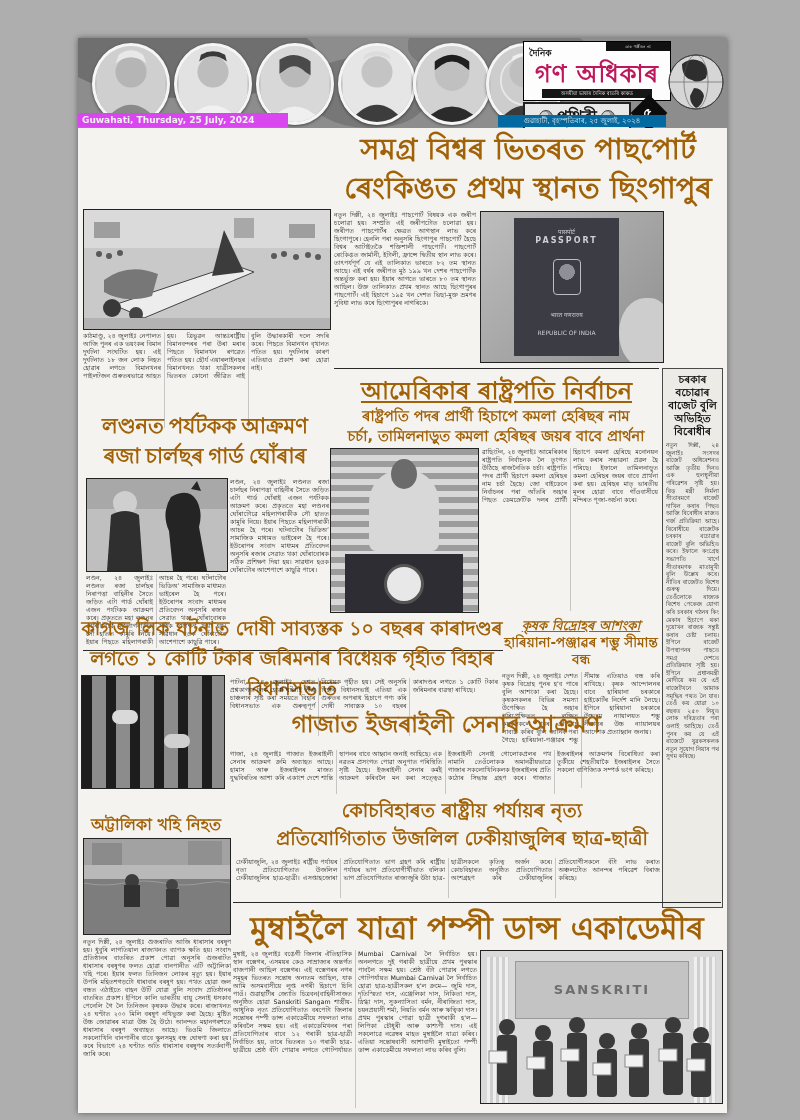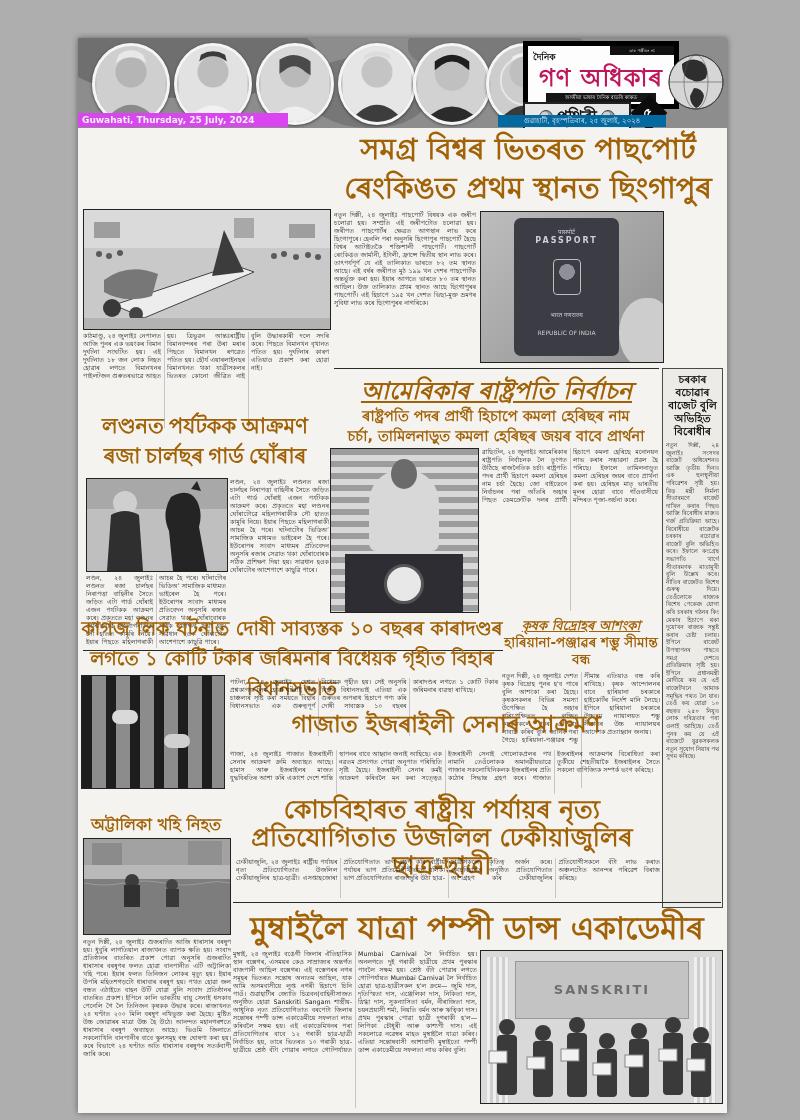--- a/index.html
+++ b/index.html
@@ -3,21 +3,21 @@
 <meta charset="utf-8">
 <style>
   html,body{margin:0;padding:0;}
   body{width:800px;height:1120px;background:#aeaeae;font-family:"DejaVu Sans","Liberation Sans",sans-serif;position:relative;overflow:hidden;}
   .page{position:absolute;left:78px;top:38px;width:649px;height:1075px;background:#f4f3f0;box-shadow:0 0 6px rgba(0,0,0,.45);}
   
   .masthead{position:absolute;left:0;top:0;width:649px;height:90px;background:#8d8d8d;overflow:hidden;}
   .map-blob{position:absolute;background:#6f6f6f;border-radius:45% 60% 50% 55%;}
   .oval{position:absolute;top:5px;width:72px;height:76px;border:3px solid #f5f5f5;border-radius:50%;overflow:hidden;background:linear-gradient(180deg,#d9d9d9,#9f9f9f);box-shadow:0 1px 3px rgba(0,0,0,.5);}
   .oval svg{width:100%;height:100%;}
-  .logo-box{position:absolute;left:445px;top:3px;width:146px;height:58px;background:#fdfdfd;border:5px solid #000000;}
+  .logo-box{position:absolute;left:445px;top:3px;width:146px;height:58px;background:#fdfdfd;border:1px solid #000000;}
   .logo-strip{position:absolute;right:0;top:0;width:64px;height:9px;background:#111;color:#eee;font-size:4px;line-height:9px;text-align:center;overflow:hidden;}
   .logo-daily{position:absolute;left:5px;top:4px;font-size:9px;font-weight:bold;color:#111;}
   .logo-main{position:absolute;left:0;top:13px;width:100%;text-align:center;font-size:24px;font-weight:bold;color:#be185d;letter-spacing:1px;}
   .logo-tag{position:absolute;left:18px;bottom:2px;width:110px;height:9px;background:#161616;color:#eee;font-size:5px;line-height:9px;text-align:center;overflow:hidden;}
   .section-box{position:absolute;left:445px;top:64px;width:104px;height:26px;background:#e8e8e8;border:2px solid #222;display:flex;align-items:center;justify-content:center;font-size:16px;font-weight:bold;color:#111;}
   .mini-globe{width:12px;height:12px;border:1px solid #444;border-radius:50%;background:
      radial-gradient(circle at 35% 40%, #cfcfcf 0 40%, #9a9a9a 41% 100%);margin:0 4px;flex:0 0 auto;}
   .page-diamond{position:absolute;left:558px;top:62px;width:26px;height:26px;background:#0c0c0c;transform:rotate(45deg);}
   .page-diamond span{position:absolute;left:0;top:3px;width:26px;text-align:center;transform:rotate(-45deg);color:#fff;font-size:14px;font-weight:bold;}
   .globe{position:absolute;left:590px;top:4px;width:56px;height:80px;}
@@ -31,21 +31,21 @@
   .cols3{column-count:3;column-gap:6px;column-rule:1px solid #c6c6c6;}
   .cols4{column-count:4;column-gap:6px;column-rule:1px solid #c6c6c6;}
   .photo{position:absolute;border:1px solid #222;overflow:hidden;background:#cfcfcf;}
   .rule{position:absolute;background:#2a2a2a;height:1px;}
   .underline{text-decoration:underline;}
   
   .rail{position:absolute;left:584px;top:330px;width:61px;height:540px;background:#edebe6;border:1px solid #4a4a4a;box-sizing:border-box;padding:4px 3px;}
   .rail-head{font-size:10.5px;font-weight:bold;color:#0d0d0d;text-align:center;line-height:13px;margin-bottom:4px;}
   .rail-body{font-size:5.8px;line-height:7.6px;color:#1c1c1c;text-align:justify;height:440px;overflow:hidden;}
   
-  .pp-book{position:absolute;left:18%;top:4%;width:58%;height:92%;background:#3c3c44;border-radius:7px;color:#cfcfd6;text-align:center;}
+  .pp-book{position:absolute;left:18%;top:4%;width:58%;height:92%;background:#3c3c44;border-radius:0;color:#cfcfd6;text-align:center;}
   .pp-book .t1{font-size:6px;margin-top:10px;}
   .pp-book .t2{font-size:8px;letter-spacing:2px;font-weight:bold;}
   .pp-emblem{width:26px;height:34px;margin:14px auto 0;border:1px solid #bdbdc4;border-radius:4px;background:radial-gradient(circle at 50% 35%,#8f8f97 0 30%,transparent 31%);}
   .flagband{position:absolute;inset:0;background:
      repeating-linear-gradient(180deg,#9c9c9c 0 6px,#d8d8d8 6px 12px);}
   .seal{position:absolute;left:50%;bottom:8px;transform:translateX(-50%);width:34px;height:34px;border-radius:50%;background:#e8e8e8;border:3px solid #555;}
 </style>
 </head>
 <body>
 
@@ -179,21 +179,21 @@
     </div>
     <div style="position:absolute;right:-8px;bottom:-6px;width:52px;height:70px;background:#cdcdcd;border-radius:50% 40% 10% 50%;"></div>
   </div>
 
   <div class="rail">
     <div class="rail-head">চৰকাৰ বচোৱাৰ বাজেট বুলি অভিহিত বিৰোধীৰ</div>
     <div class="rail-body">নতুন দিল্লী, ২৪ জুলাইঃ সংসদৰ বাজেট অধিবেশনত আজি তৃতীয় দিনত এক হুলস্থূলীয়া পৰিৱেশৰ সৃষ্টি হয়। বিত্ত মন্ত্ৰী নিৰ্মলা সীতাৰমণে বাজেট দাখিল কৰাৰ পিছত আজি বিৰোধীৰ মাজত গৰ্জ প্ৰতিক্ৰিয়া আহে। বিৰোধীয়ে বাজেটক চৰকাৰ বচোৱাৰ বাজেট বুলি অভিহিত কৰে। ইফালে কংগ্ৰেছ সভাপতি খাৰ্গে সীতাৰমণক মাতামুখী বুলি উল্লেখ কৰে। নীতিৰ বাজেটত বিশেষ গুৰুত্ব দিয়ে। তেওঁলোকে ৰাজ্যক বিশেষ পেকেজ যোগা কৰি চৰকাৰ গঠনৰ কিং মেকাৰ হিচাপে থকা দুয়োখন ৰাজ্যক সন্তুষ্ট কৰাৰ চেষ্টা চলায়। ইপিনে বাজেট উপস্থাপনৰ পাছতে সমগ্ৰ দেশতে প্ৰতিক্ৰিয়াৰ সৃষ্টি হয়। ইপিনে প্ৰধানমন্ত্ৰী মোদীয়ে কয় যে এই বাজেটখনে আমাক সমৃদ্ধিৰ পথত লৈ যাব। তেওঁ কয় যোৱা ১০ বছৰত ২৫০ নিযুত লোক দৰিদ্ৰতাৰ পৰা ওলাই আহিছে। তেওঁ পুনৰ কয় যে এই বাজেটে যুৱকসকলক নতুন সুযোগ নিয়াৰ পথ সুগম কৰিছে।</div>
   </div>
 
   <div class="rule" style="left:256px;top:330px;width:325px;"></div>
-  <div class="headline underline" style="left:256px;top:334px;width:325px;font-size:24px;font-style:italic;">আমেৰিকাৰ ৰাষ্ট্ৰপতি নিৰ্বাচন</div>
+  <div class="headline underline" style="left:256px;top:334px;width:325px;font-size:24px;">আমেৰিকাৰ ৰাষ্ট্ৰপতি নিৰ্বাচন</div>
   <div class="headline" style="left:252px;top:368px;width:332px;font-size:14.5px;line-height:20px;">
     <div>ৰাষ্ট্ৰপতি পদৰ প্ৰাৰ্থী হিচাপে কমলা হেৰিছৰ নাম</div>
     <div>চৰ্চা, তামিলনাড়ুত কমলা হেৰিছৰ জয়ৰ বাবে প্ৰাৰ্থনা</div>
   </div>
   <div class="photo" style="left:252px;top:410px;width:147px;height:163px;">
     <div class="flagband"></div>
     <div style="position:absolute;left:38px;top:22px;width:70px;height:80px;background:#d8d8d8;border-radius:40% 40% 10% 10%;"></div>
     <div style="position:absolute;left:60px;top:10px;width:26px;height:30px;background:#6b6b6b;border-radius:50%;"></div>
     <div style="position:absolute;left:14px;bottom:0;width:118px;height:58px;background:#2d2d33;">
       <div class="seal"></div>
@@ -246,21 +246,21 @@
         <rect y="40" width="146" height="55" fill="#7d7d7d"></rect>
         <path d="M0 44 q20 4 40 0 q20 -4 40 0 q20 4 40 0 q14 -3 26 0" stroke="#9b9b9b" fill="none"></path>
         <circle cx="48" cy="42" r="7" fill="#3c3c3c"></circle>
         <rect x="40" y="46" width="16" height="22" fill="#303030"></rect>
         <circle cx="88" cy="46" r="6" fill="#444"></circle>
         <rect x="82" y="50" width="13" height="18" fill="#383838"></rect>
       </svg>
   </div>
   <div class="body-text" style="left:5px;top:900px;width:148px;height:168px;">নতুন দিল্লী, ২৪ জুলাইঃ গুজৰাটত আজি ধাৰাসাৰ বৰষুণ হয়। ধুবুৰি লাগতিয়াল ৰাজ্যখনত ব্যাপক ক্ষতি হয়। সংবাদ প্ৰতিষ্ঠানৰ বাতৰিত প্ৰকাশ পোৱা অনুসৰি গুজৰাটত ধাৰাসাৰ বৰষুণৰ ফলত হোৱা বানপানীত এটি অট্টালিকা খহি পৰে। ইয়াৰ ফলত তিনিজন লোকৰ মৃত্যু হয়। ইয়াৰ উপৰি মহিতশগড়টো ধাৰাবাৰ বৰষুণ হয়। পথত হোৱা জল বন্ধত এঠাইতে বাহন উটি যোৱা বুলি সংবাদ প্ৰতিষ্ঠানৰ বাতৰিত প্ৰকাশ। ইপিনে কালি ভাৰতীয় বায়ু সেনাই ধসকাব পেনেলি গৈ লৈ তিনিজন কৃষকক উদ্ধাৰ কৰে। ৰাজ্যখনত ২৪ ঘণ্টাত ২০০ মিলি বৰষুণ নথিভুক্ত কৰা হৈছে। মুষ্টিত উচ্চ জোৱাৰৰ মাত্ৰা উচ্চ হৈ উঠে। আনন্দত মহানগৰশতে ধাৰাসাৰ বৰষুণ অব্যাহত আছে। ভিওমি জিলাতে সকলোখিনি বানপানীৰ বাবে স্কুলসমূহ বন্ধ ঘোষণা কৰা হয়। কৰে বিভাগে ২৪ ঘণ্টাত অতি ধাৰাসাৰ বৰষুণৰ সতৰ্কবাণী জাৰি কৰে।</div>
 
-  <div class="headline" style="left:152px;top:758px;width:424px;font-size:25px;line-height:28px;">
+  <div class="headline" style="left:172px;top:758px;width:424px;font-size:19px;line-height:28px;">
     <div>কোচবিহাৰত ৰাষ্ট্ৰীয় পৰ্যায়ৰ নৃত্য</div>
     <div>প্ৰতিযোগিতাত উজলিল ঢেকীয়াজুলিৰ ছাত্ৰ-ছাত্ৰী</div>
   </div>
   <div class="body-text cols4" style="left:158px;top:820px;width:424px;height:40px;">ঢেকীয়াজুলি, ২৪ জুলাইঃ ৰাষ্ট্ৰীয় পৰ্যায়ৰ নৃত্য প্ৰতিযোগিতাত উজলিল ঢেকীয়াজুলিৰ ছাত্ৰ-ছাত্ৰী। এসপ্তাহজোৰা প্ৰতিযোগিতাত ভাগ গ্ৰহণ কৰি ৰাষ্ট্ৰীয় পৰ্যায়ৰ ভাগ প্ৰতিযোগীৰ্থীভাত বলিকা ভাগ প্ৰতিযোগিতাত ৰাজ্যজুৰি উঠা ছাত্ৰ-ছাত্ৰীসকলে কৃতিত্ব অৰ্জন কৰে। কোচবিহাৰত অনুষ্ঠিত প্ৰতিযোগিতাত অংশগ্ৰহণ কৰি ঢেকীয়াজুলিৰ প্ৰতিযোগীসকলে বঁটা লাভ কৰাত অঞ্চলটোত আনন্দৰ পৰিৱেশ বিৰাজ কৰিছে।</div>
 
   <div class="rule" style="left:155px;top:864px;width:488px;"></div>
   <div class="headline" style="left:155px;top:866px;width:488px;font-size:31px;">মুম্বাইলৈ যাত্ৰা পম্পী ডান্স একাডেমীৰ</div>
   <div class="body-text cols2" style="left:155px;top:912px;width:244px;height:158px;">মুম্বাই, ২৪ জুলাইঃ বঙেগী জিলাৰ ঐতিহাসিক স্থান বক্সেগৰ, এসময়ৰ কেও সাম্ৰাজ্যৰ অন্তৰ্গত বাজপানী আছিল বক্সেগৰ। এই বক্সেগৰৰ নগৰ সমূহৰ ভিতৰত সন্তোষ অন্যতম আছিল, যাক আমি অসমবাসীয়ে লুপ্ত নগৰী হিচাপে চিনি পাওঁ। গুৱাহাটীৰ জ্যোতি চিত্ৰবন(বাহিনীসাজত অনুষ্ঠিত হোৱা Sanskriti Sangam শাস্ত্ৰীয়-আধুনিক নৃত্য প্ৰতিযোগিতাত বৰপেটা জিলাৰ সন্তোষৰ পম্পী ডান্স একাডেমীয়ে সফলতা লাভ কৰিবলৈ সক্ষম হয়। এই একাডেমিখনৰ পৰা প্ৰতিযোগিতাৰ বাবে ১২ গৰাকী ছাত্ৰ-ছাত্ৰী নিৰ্বাচিত হয়, তাৰে ভিতৰত ১০ গৰাকী ছাত্ৰ-ছাত্ৰীয়ে শ্ৰেষ্ঠ বঁটা পোৱাৰ লগতে গোটপৰ্যায়ত Mumbai Carnival লৈ নিৰ্বাচিত হয়। অনলগতে দুই গৰাকী ছাত্ৰীয়ে প্ৰথম পুৰস্কাৰ পাবলৈ সক্ষম হয়। শ্ৰেষ্ঠ বঁটা পোৱাৰ লগতে গোটপৰ্যায়ত Mumbai Carnival লৈ নিৰ্বাচিত হোৱা ছাত্ৰ-ছাত্ৰীসকল হ'ল ক্ৰমে— জুমি দাস, দৃতিস্মিতা দাস, এঞ্জেলিকা দাস, নিকিতা দাস, স্নিগ্ধা দাস, সুকন্যাসিতা বৰ্মন, নীৰাজিতা দাস, চয়নপ্ৰয়াসী শৰ্মা, নিয়তি বৰ্মন আৰু ঋত্বিকা দাস। প্ৰথম পুৰস্কাৰ পোৱা ছাত্ৰী দুগৰাকী হ'ল— লিপিকা চৌধুৰী আৰু কাশ্যপী দাস। এই সকলোৱে নৱেম্বৰ মাহত মুম্বাইলৈ যাত্ৰা কৰিব। এতিয়া সন্তোষবাসী আশাবাদী মুম্বাইতো পম্পী ডান্স একাডেমীয়ে সফলতা লাভ কৰিব বুলি।</div>
   <div class="photo" style="left:402px;top:912px;width:241px;height:152px;background:#d9d9d9;">
     <div style="position:absolute;left:6px;top:6px;width:22px;height:146px;background:repeating-linear-gradient(90deg,#efefef 0 3px,#cfcfcf 3px 6px);"></div>

